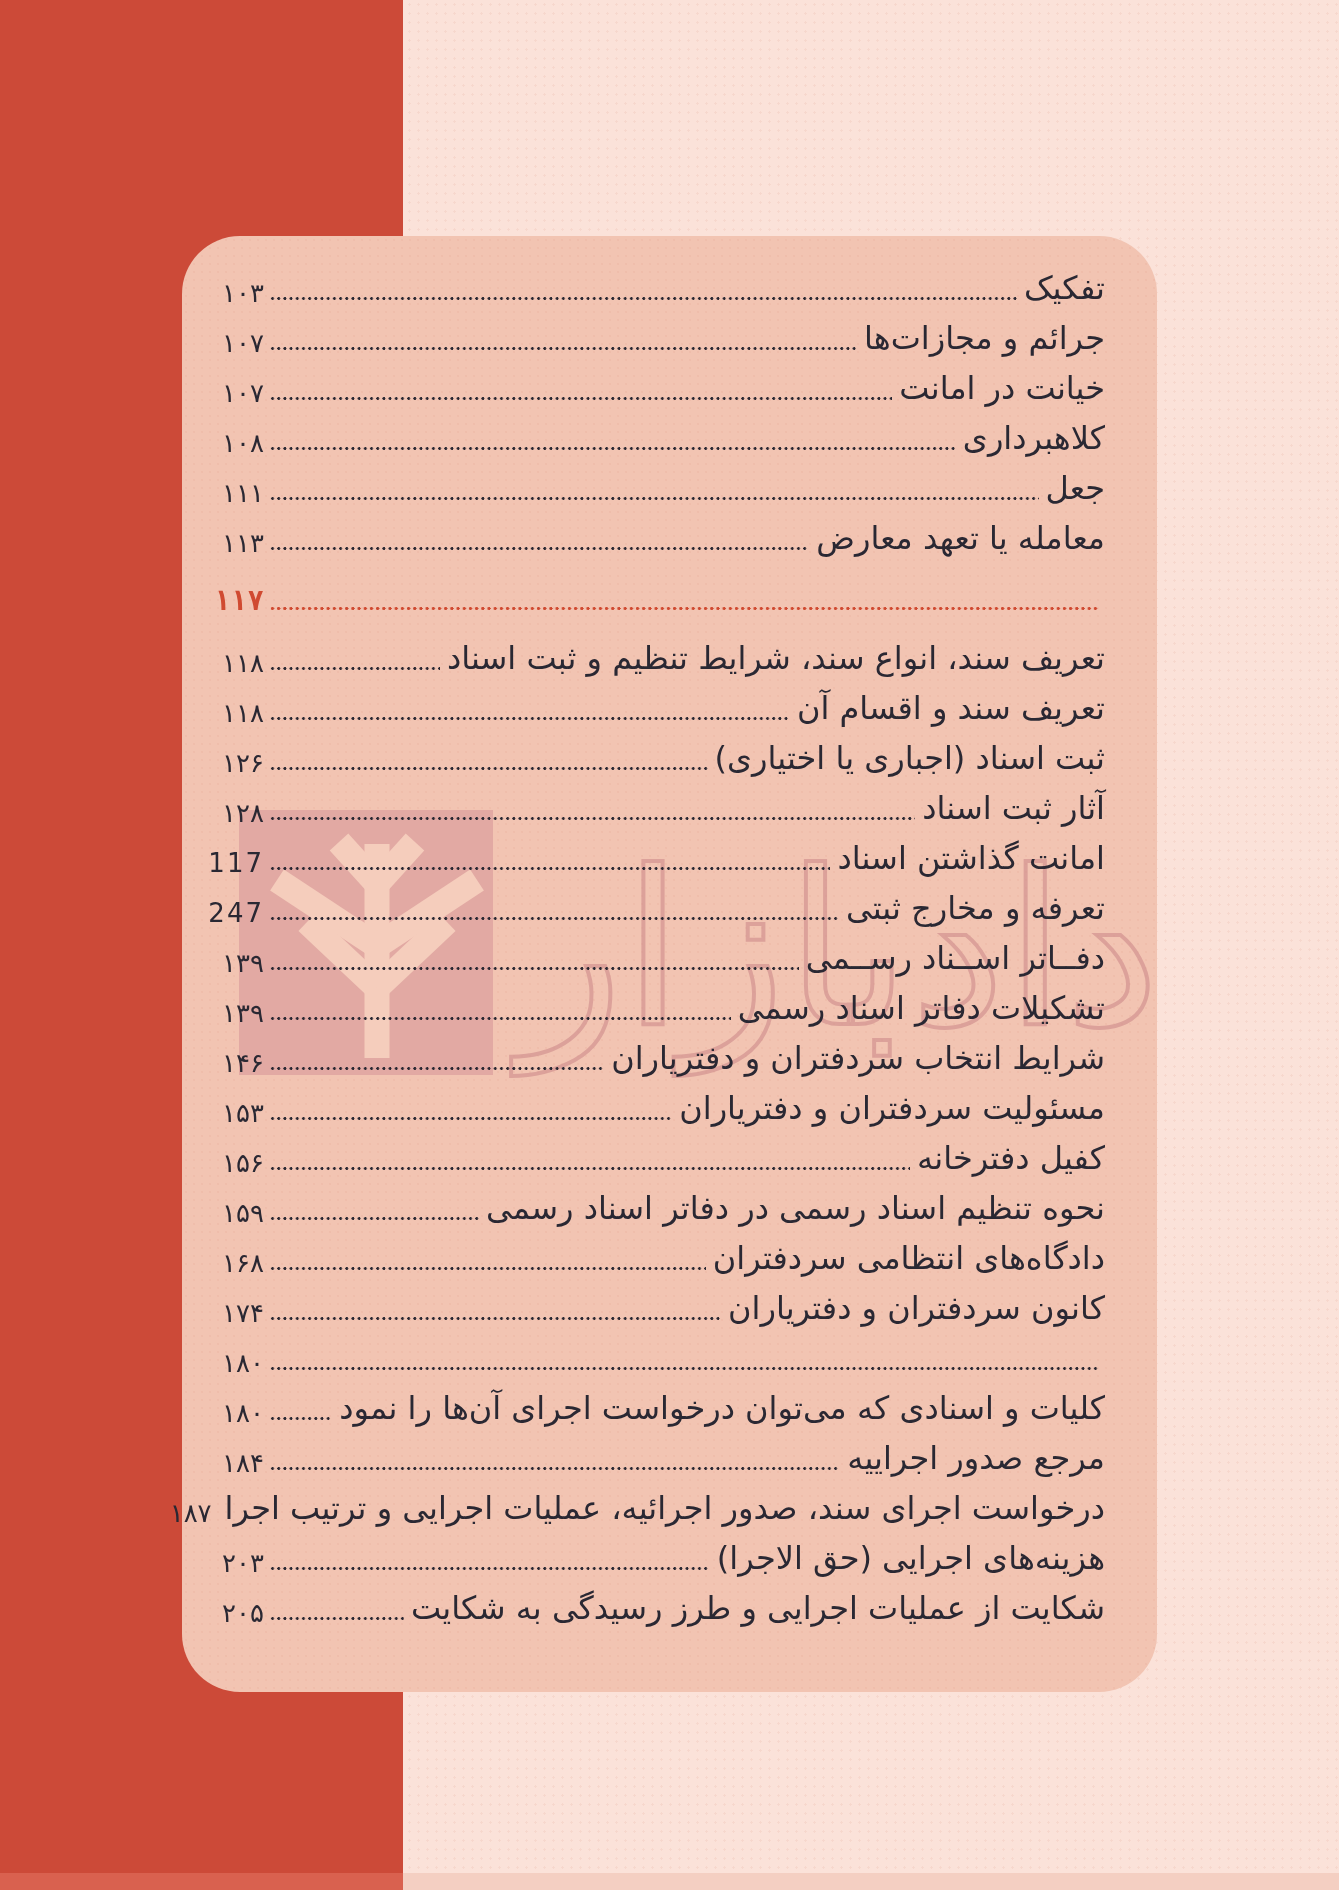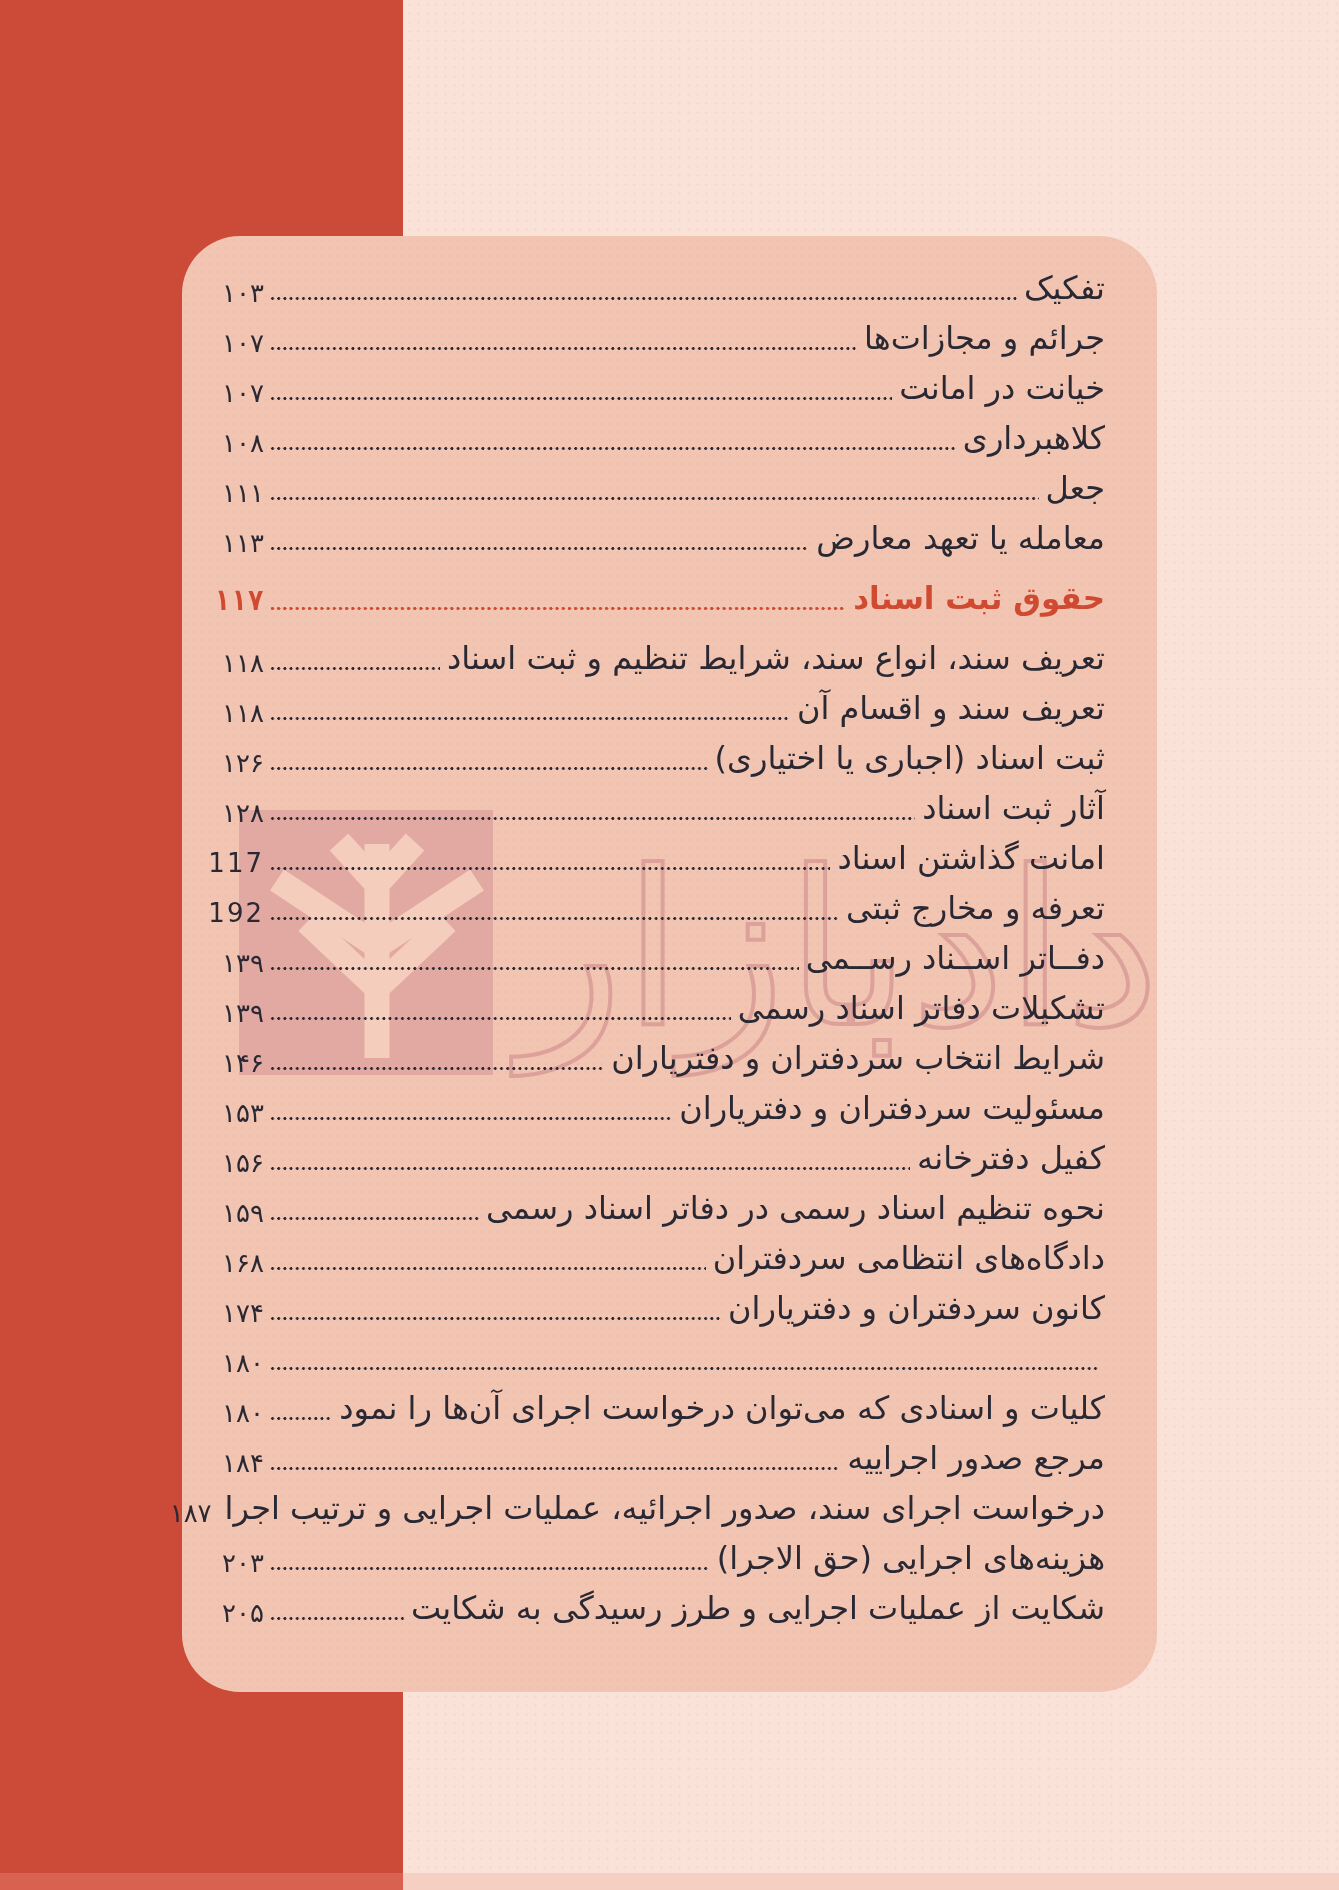--- a/index.html
+++ b/index.html
@@ -129,21 +129,20 @@
         <span class="title">جعل</span>
         <span class="leader"></span>
         <span class="num">۱۱۱</span>
       </div>
       <div class="row">
         <span class="title">معامله یا تعهد معارض</span>
         <span class="leader"></span>
         <span class="num">۱۱۳</span>
       </div>
       <div class="row heading">
-        <span class="title">حقوق ثبت اسناد</span>
         <span class="leader"></span>
         <span class="num">۱۱۷</span>
       </div>
       <div class="row">
         <span class="title">تعریف سند، انواع سند، شرایط تنظیم و ثبت اسناد</span>
         <span class="leader"></span>
         <span class="num">۱۱۸</span>
       </div>
       <div class="row">
         <span class="title">تعریف سند و اقسام آن</span>
@@ -161,21 +160,21 @@
         <span class="num">۱۲۸</span>
       </div>
       <div class="row">
         <span class="title">امانت گذاشتن اسناد</span>
         <span class="leader"></span>
         <span class="num">117</span>
       </div>
       <div class="row">
         <span class="title">تعرفه و مخارج ثبتی</span>
         <span class="leader"></span>
-        <span class="num">192</span>
+        <span class="num">247</span>
       </div>
       <div class="row">
         <span class="title">دفــاتر اســناد رســمی</span>
         <span class="leader"></span>
         <span class="num">۱۳۹</span>
       </div>
       <div class="row">
         <span class="title">تشکیلات دفاتر اسناد رسمی</span>
         <span class="leader"></span>
         <span class="num">۱۳۹</span>

